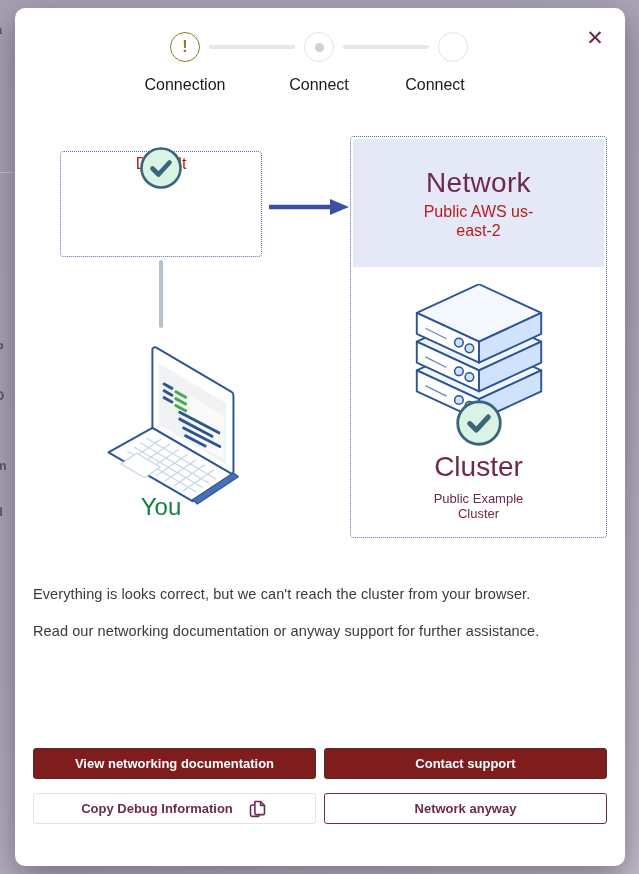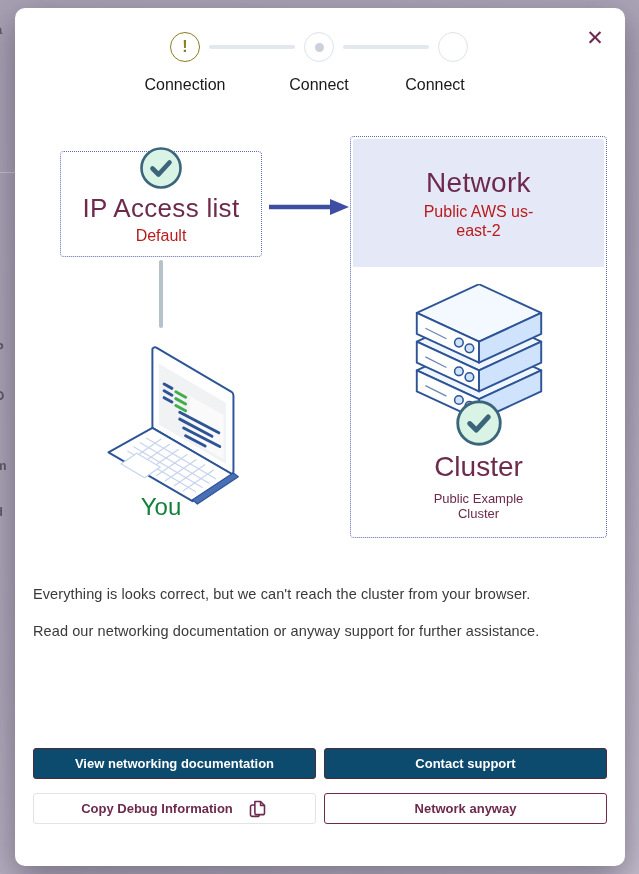--- a/index.html
+++ b/index.html
@@ -85,21 +85,21 @@
   
   .actions {
     position:absolute; left:18px; top:740px; width:574px;
     display:grid; grid-template-columns:1fr 1fr; column-gap:8px; row-gap:14px;
   }
   .btn {
     height:31px; border-radius:3px; font-family:"Liberation Sans",sans-serif;
     font-size:13px; font-weight:bold; cursor:pointer;
     display:flex; align-items:center; justify-content:center; gap:14px;
   }
-  .btn-primary { background:#0c4a6e; color:#ffffff; border:1px solid #4e2a3a;justify-content:center; }
+  .btn-primary { background:#7f1d1d; color:#ffffff; border:1px solid #4e2a3a;justify-content:center; }
   .btn-ghost-gray { background:#ffffff; color:#6d2a4d; border:1px solid #e3e2e6; }
   .btn-ghost-maroon { background:#ffffff; color:#6d2a4d; border:1px solid #6d2a4d; }
   .btn .icon { display:flex; }
 </style>
 </head>
 <body>
 
 <div class="screen">
 
   <span class="bg-fragment" style="top:22px">a</span>
@@ -128,21 +128,20 @@
       <div class="step-label" style="left:256px">Connect</div>
     </div>
 
     <div class="ip-box">
       <span class="check-badge">
         <svg viewBox="0 0 44 44" width="44" height="44">
           <circle cx="22" cy="22" r="19.5" fill="#d9f3e5" stroke="#3a657a" stroke-width="2.6"></circle>
           <path d="M13.5 22.5 L19.5 28.5 L30.5 16.5" fill="none" stroke="#3a657a" stroke-width="4.6" stroke-linecap="round" stroke-linejoin="round"></path>
         </svg>
       </span>
-      <div class="node-title">IP Access list</div>
       <div class="node-subtitle">Default</div>
     </div>
 
     <span class="flow-arrow">
       <svg viewBox="0 0 82 18" width="82" height="18">
         <line x1="1" y1="9" x2="64" y2="9" stroke="#3e4fa3" stroke-width="4.5"></line>
         <path d="M62 1 L81 9 L62 17 Z" fill="#3e4fa3"></path>
       </svg>
     </span>
 

